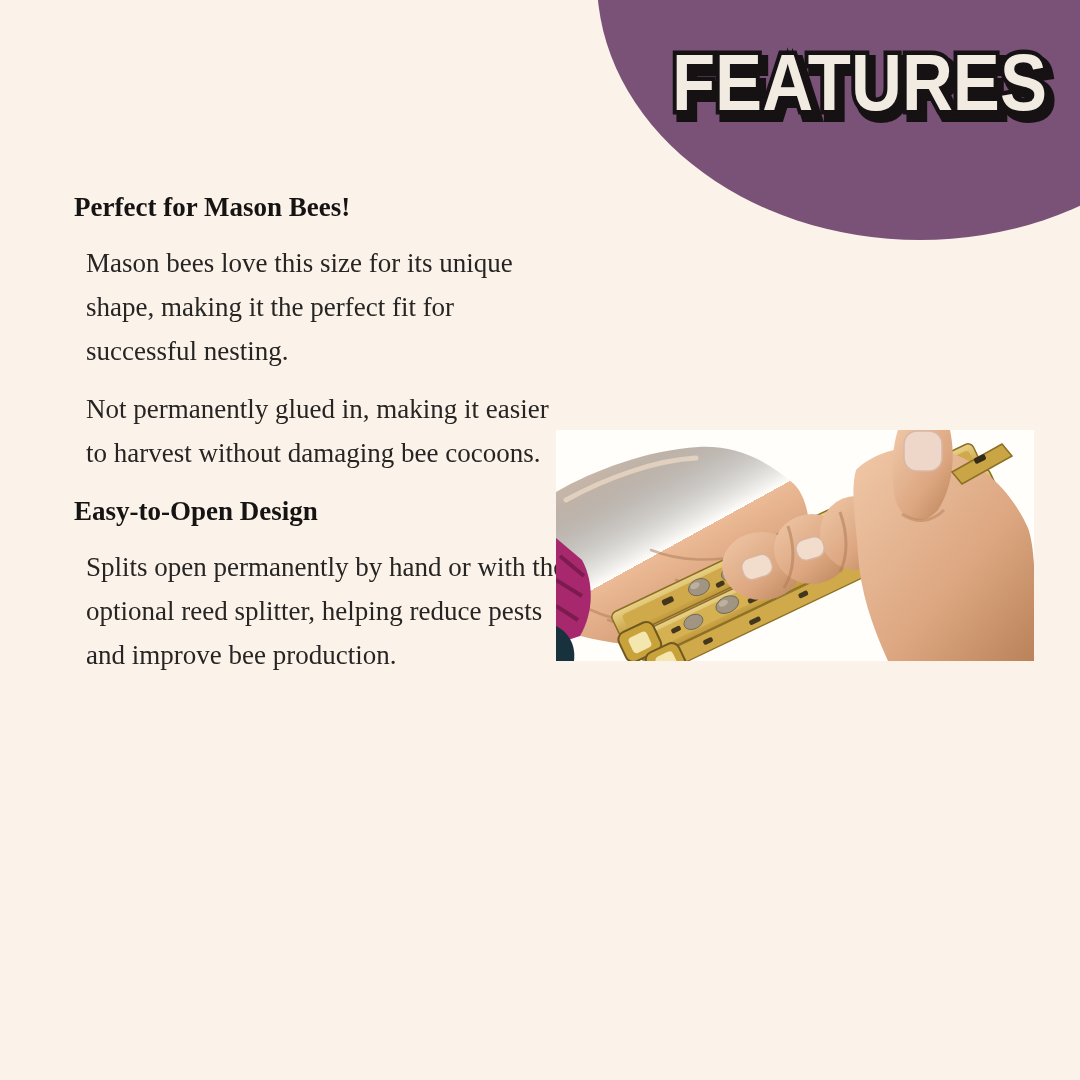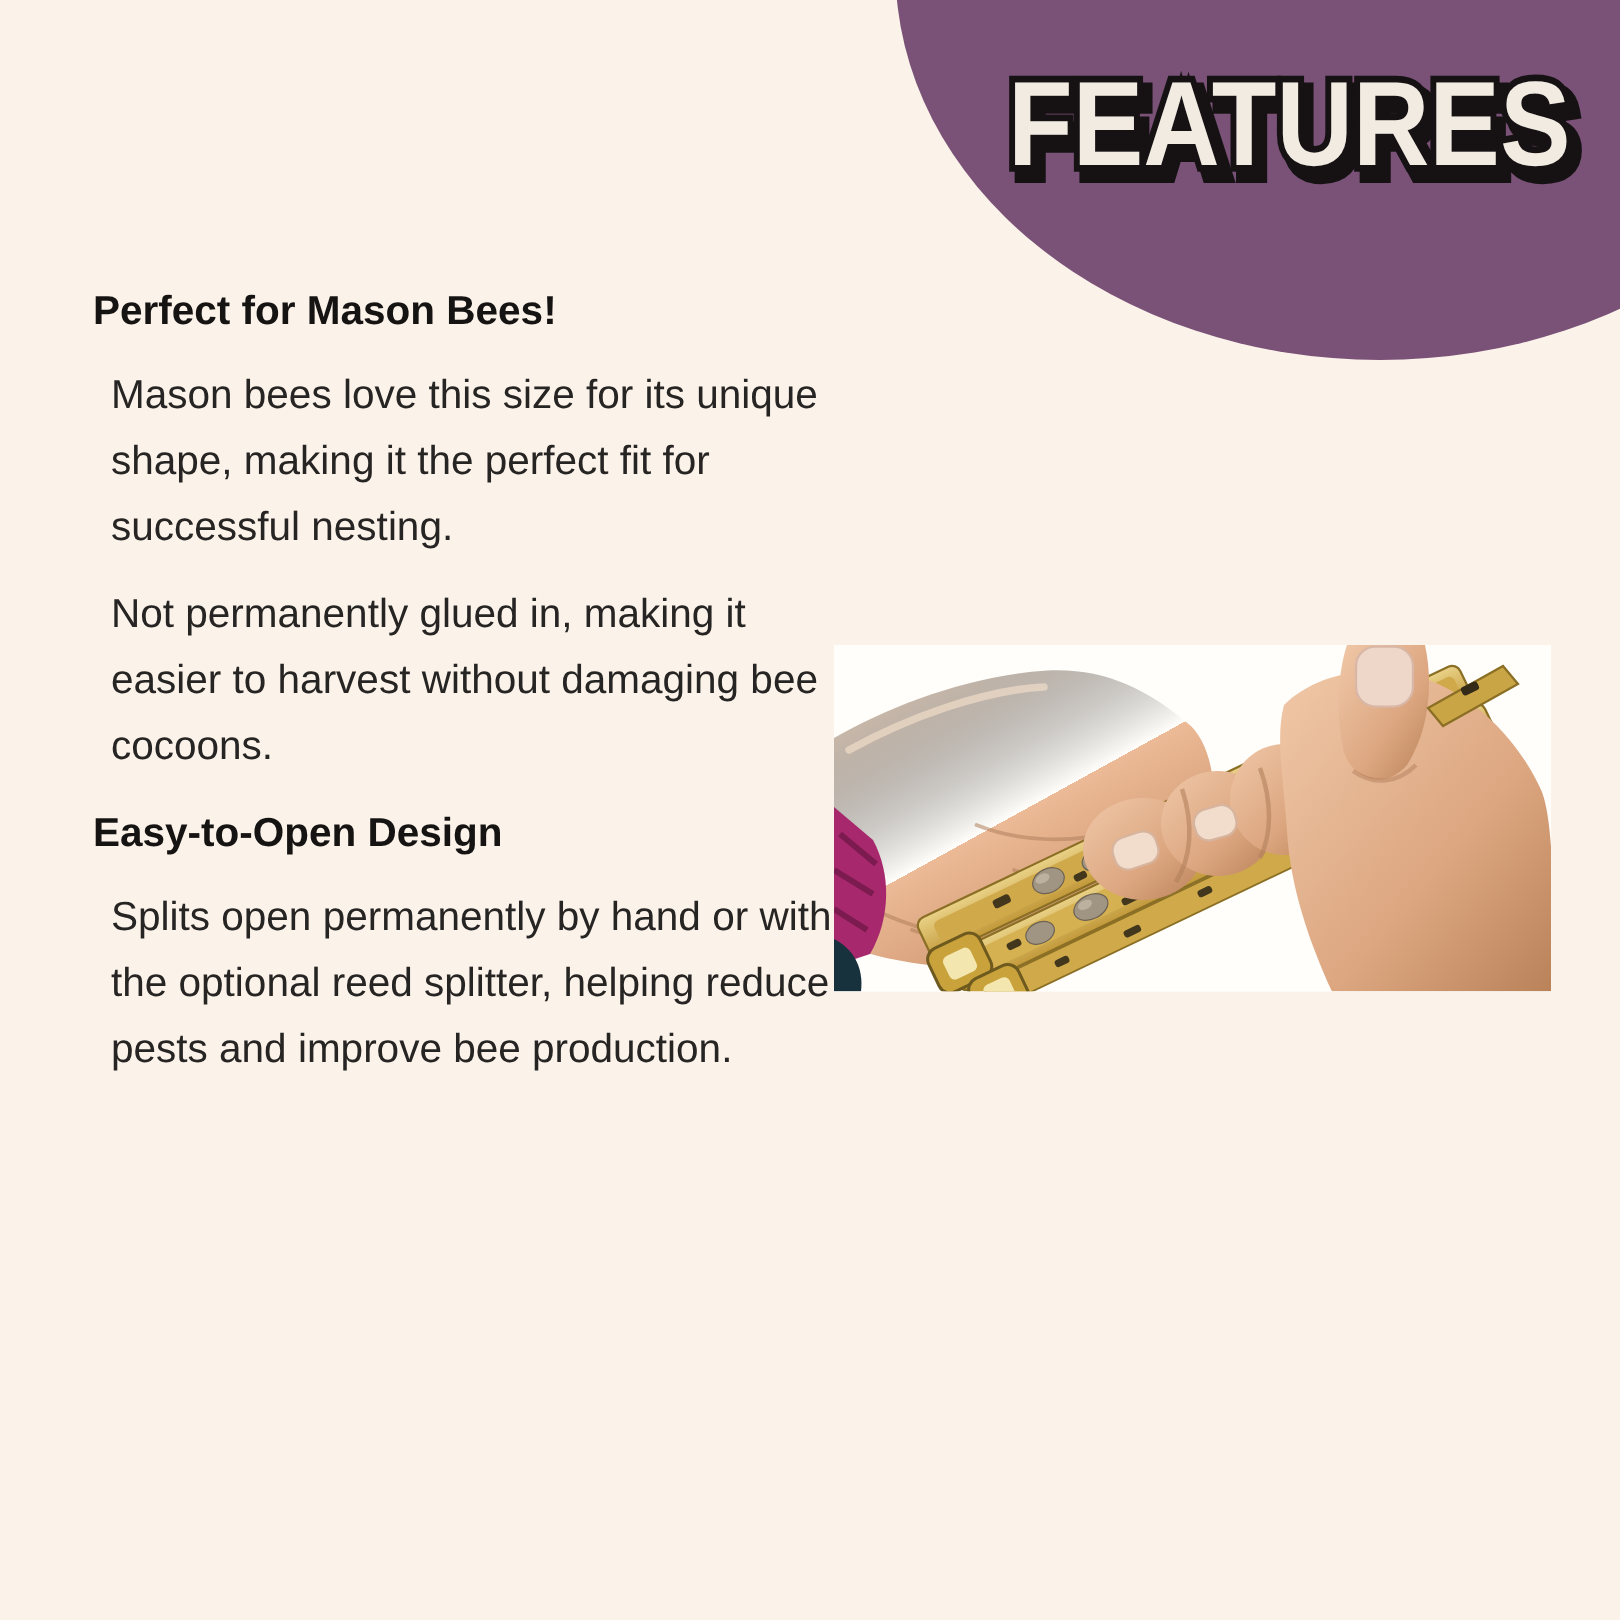--- a/index.html
+++ b/index.html
@@ -25,23 +25,23 @@
     font-family:"Liberation Sans", sans-serif;
     font-weight:bold;
     font-size:80px;
     letter-spacing:0px;
   }
   .title-shadow{fill:#161214;stroke:#161214;stroke-width:12px;}
   .title-main{fill:#f1ebe2;stroke:#161214;stroke-width:9px;paint-order:stroke fill;}
 
   
   .features{
-    position:absolute;left:62px;top:185px;width:505px;
+    position:absolute;left:74px;top:185px;width:505px;
     color:#272523;
-    font-size:27px;line-height:44px;
+    font-size:27px;line-height:44px;font-family:Liberation Serif, serif;
   }
   .feature{margin:0 0 14px 0;}
   .feature h3{
     margin:0;padding:0;
     font-size:27px;line-height:44px;
     font-weight:bold;color:#161413;
   }
   .feature p{margin:12px;padding:0;}
 
   

